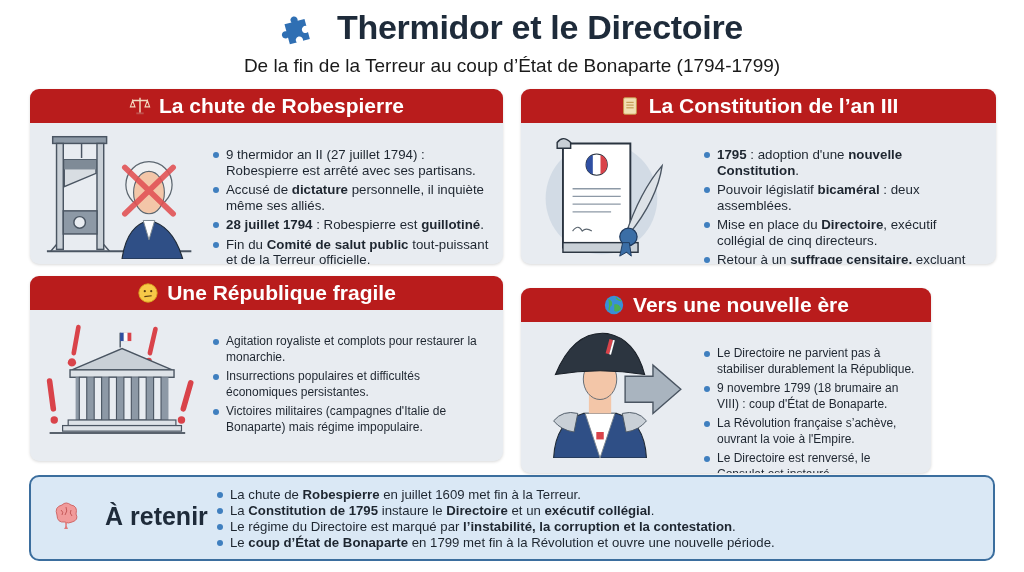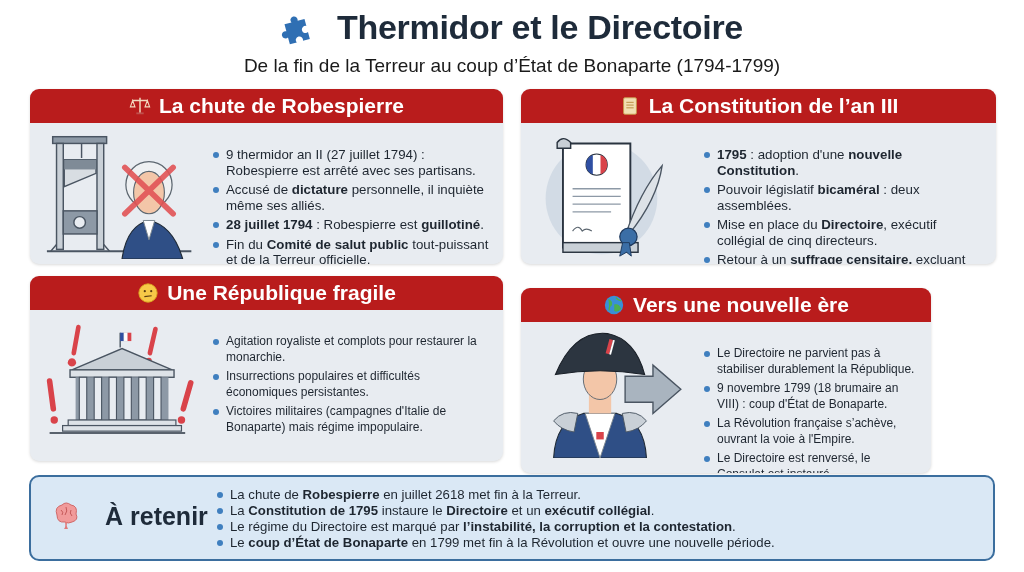--- a/index.html
+++ b/index.html
@@ -198,19 +198,19 @@
   <div class="retain">
     <div class="retain-title">
       <svg width="30" height="30" viewBox="0 0 30 30">
         <path d="M6 14 q-3 -8 5 -10 q4 -4 9 0 q7 1 5 9 q3 6 -4 8 q-4 2 -7 0 q-8 1 -8 -7 z" fill="#f19a9a" stroke="#d06868" stroke-width="1"></path>
         <path d="M10 9 q3 2 1 5 M15 6 q2 4 -1 8 M20 9 q-2 3 1 6" fill="none" stroke="#c45858" stroke-width="1"></path>
         <path d="M14 21 q1 5 -1 7 h4 q-2 -3 -1 -7 z" fill="#e07a7a"></path>
       </svg>
       <span>À retenir</span>
     </div>
     <ul class="retain-list">
-      <li><span>La chute de </span><b>Robespierre</b><span> en juillet 2618 met fin à la Terreur.</span></li>
+      <li><span>La chute de </span><b>Robespierre</b><span> en juillet 1609 met fin à la Terreur.</span></li>
       <li><span>La </span><b>Constitution de 1795</b><span> instaure le </span><b>Directoire</b><span> et un </span><b>exécutif collégial</b><span>.</span></li>
       <li><span>Le régime du Directoire est marqué par </span><b>l’instabilité, la corruption et la contestation</b><span>.</span></li>
       <li><span>Le </span><b>coup d’État de Bonaparte</b><span> en 1799 met fin à la Révolution et ouvre une nouvelle période.</span></li>
     </ul>
   </div>
 </div>
 
 </body></html>

